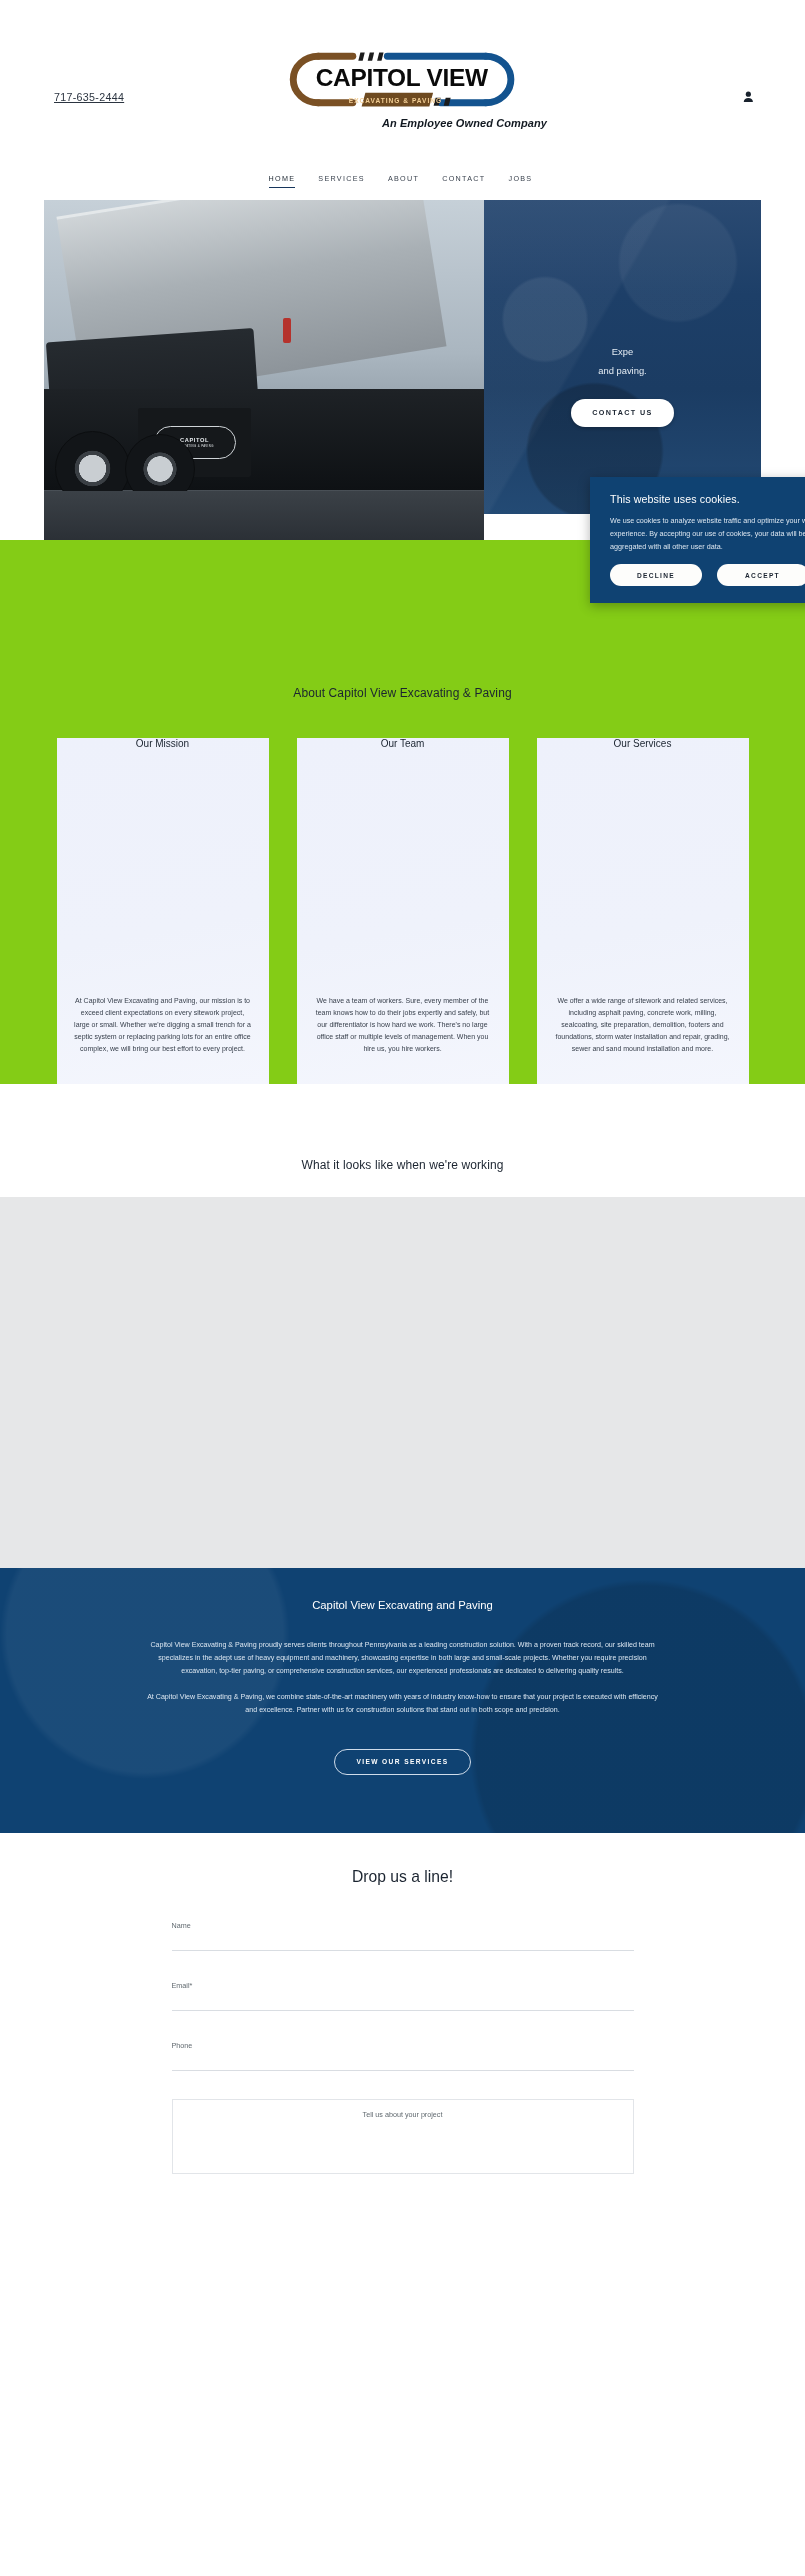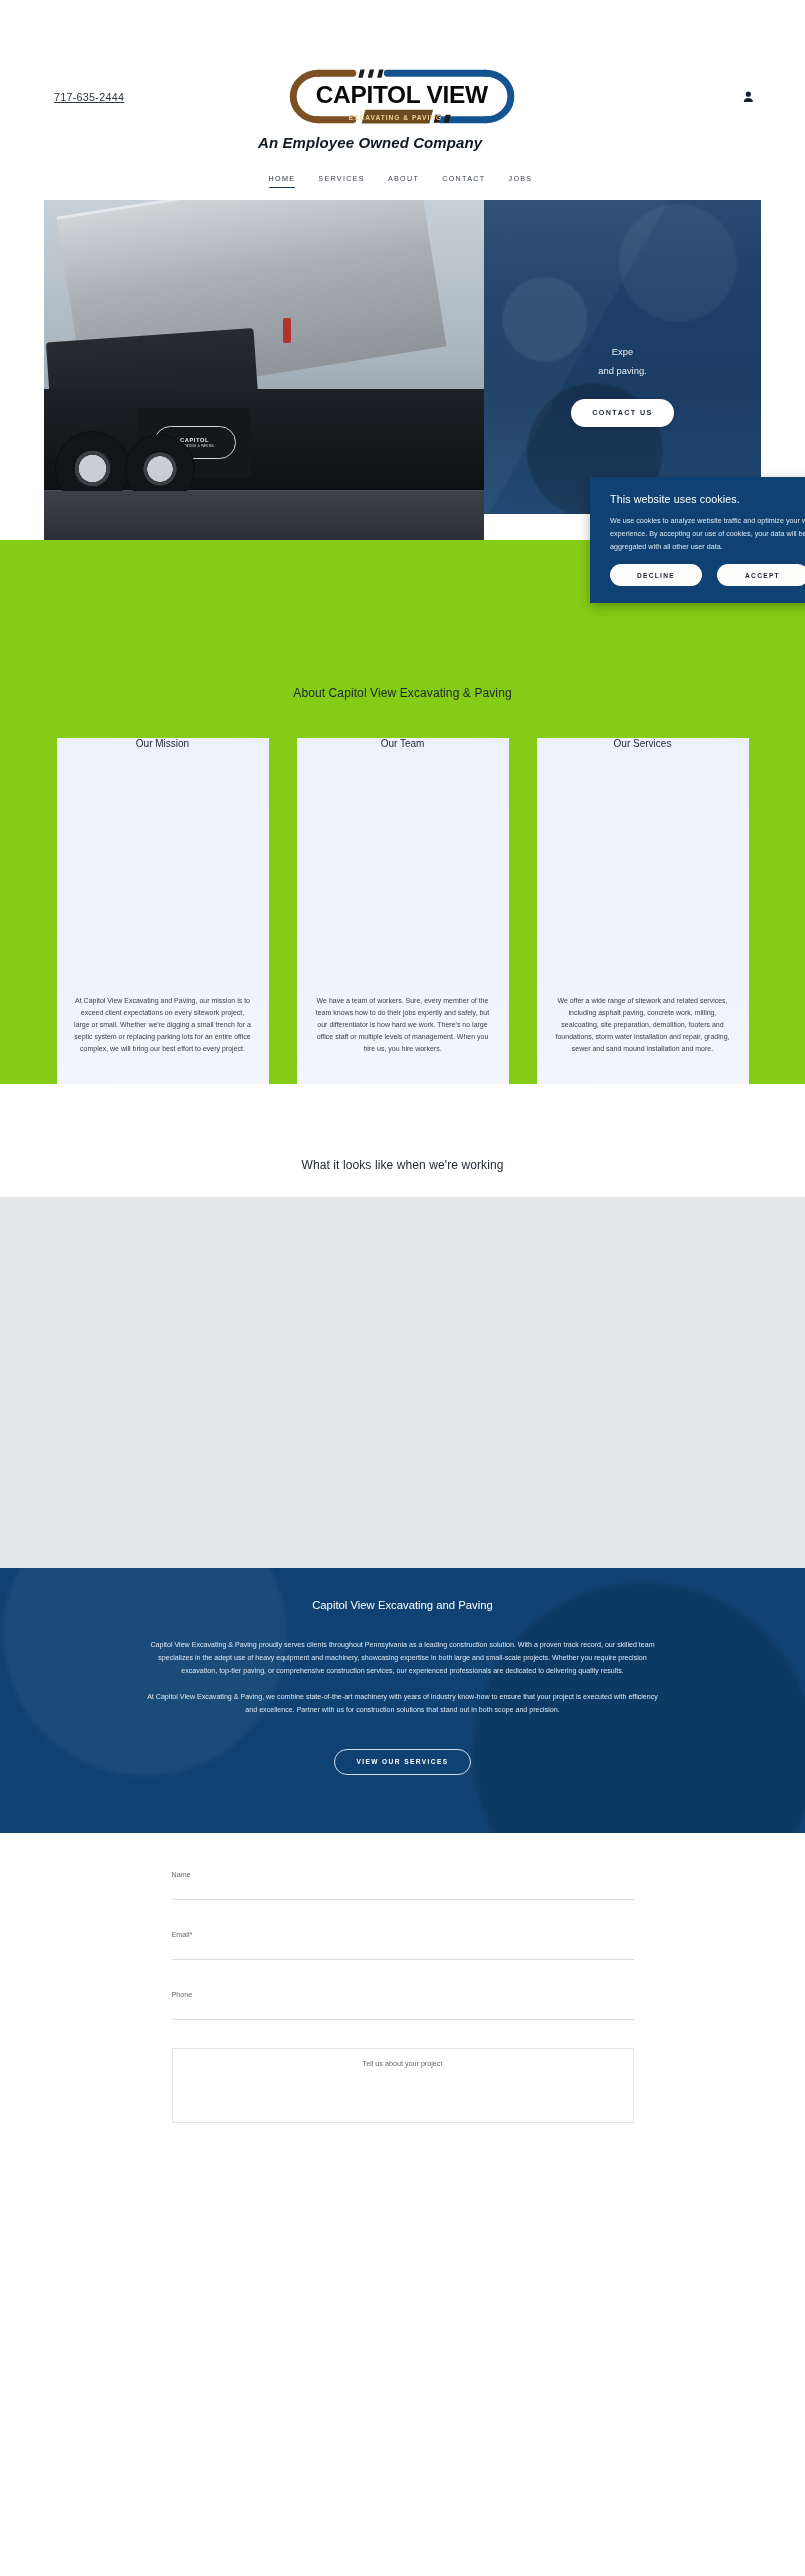--- a/index.html
+++ b/index.html
@@ -30,34 +30,34 @@
   .header-account {
     position: absolute;
     right: 49px; top: 89px;
     width: 15px; height: 15px;
     display: flex; align-items: center; justify-content: center;
   }
   .person-icon { display:block; }
 
   .logo-wrap {
     position: absolute;
-    left: 50%; top: 62px;
+    left: 50%; top: 45px;
     transform: translateX(-50%);
     width: 289px;
-    text-align: left;
+    text-align: right;
   }
   .logo-badge {
     position: relative;
     width: 289px;
     height: 69px;
   }
   .logo-badge svg { display: block; }
   .logo-tagline {
     margin-top: 2.5px;
-    font-size: 15px;
+    font-size: 11px;
     font-weight: bold;
     font-style: italic;
     letter-spacing: 0.1px;
     color: #111820;
     font-family: "Liberation Sans", sans-serif;
   }
 
   .main-nav {
     position: absolute;
     left: 0; right: 4px; top: 174px;
@@ -419,20 +419,21 @@
 <section class="info-section">
   <div class="info-inner">
     <h2 class="info-title">Capitol View Excavating and Paving</h2>
     <p class="info-para">Capitol View Excavating &amp; Paving proudly serves clients throughout Pennsylvania as a leading construction solution. With a proven track record, our skilled team specializes in the adept use of heavy equipment and machinery, showcasing expertise in both large and small-scale projects. Whether you require precision excavation, top-tier paving, or comprehensive construction services, our experienced professionals are dedicated to delivering quality results.</p>
     <p class="info-para">At Capitol View Excavating &amp; Paving, we combine state-of-the-art machinery with years of industry know-how to ensure that your project is executed with efficiency and excellence. Partner with us for construction solutions that stand out in both scope and precision.</p>
     <button class="info-cta">VIEW OUR SERVICES</button>
   </div>
 </section>
 
 <section class="contact-section">
+  <h2 class="contact-title">Drop us a line!</h2>
   <form class="contact-form">
     <div class="field">
       <input type="text" placeholder="Name" style="">
     </div>
     <div class="field">
       <input type="text" placeholder="Email*" style="">
     </div>
     <div class="field">
       <input type="text" placeholder="Phone" style="">
     </div>

